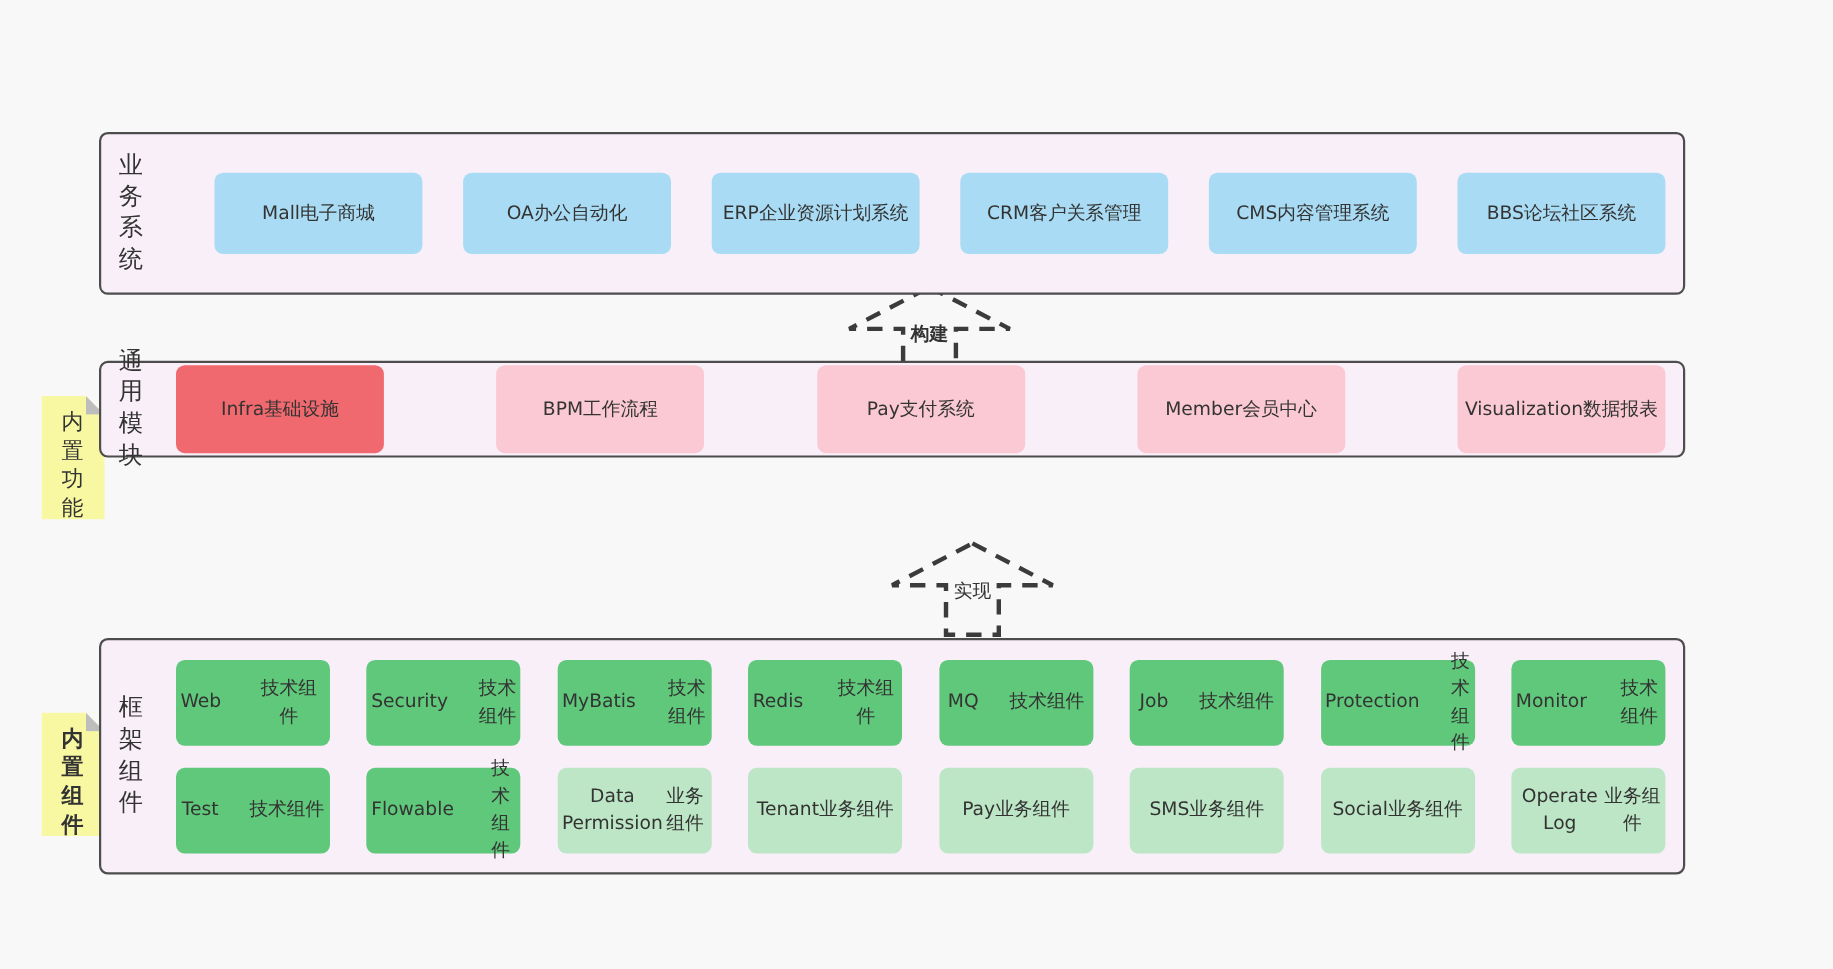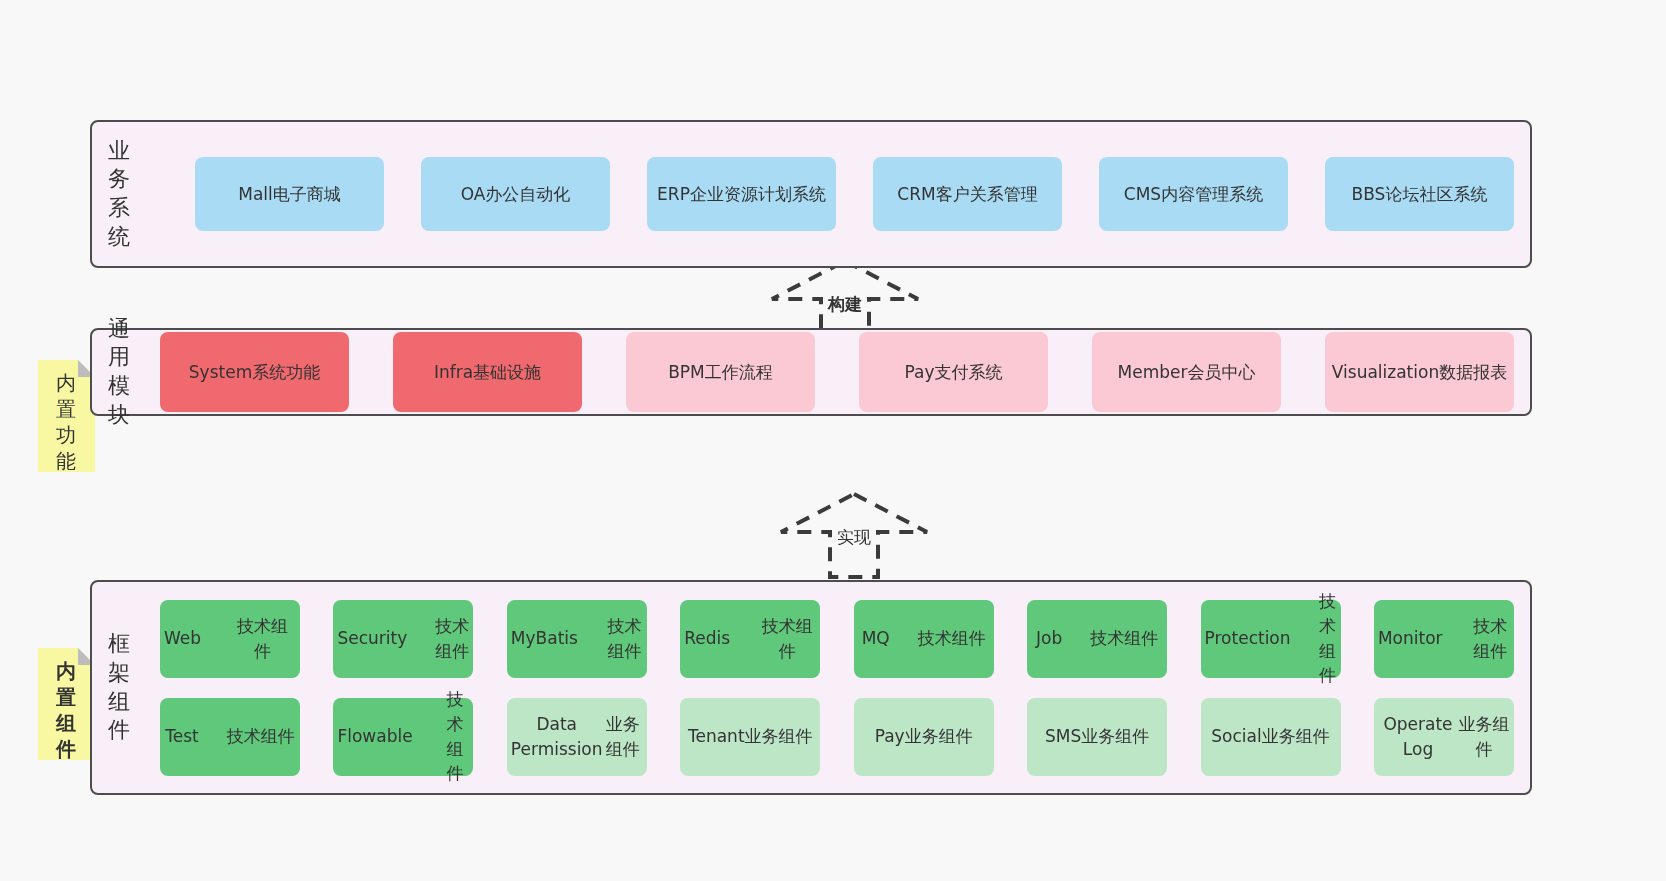--- a/index.html
+++ b/index.html
@@ -69,21 +69,21 @@
     clip-path: polygon(0 0, 100% 0, 100% 100%);
   }
   .sticky::after {
     content:""; position:absolute; top:0; right:0; width:17px; height:17px;
     background: var(--sticky-fold, #bdbdbd);
     clip-path: polygon(0 0, 100% 100%, 0 100%);
   }
 
   .arrow { position:absolute; width:160px; height:92px; z-index:1; }
   .arrow-build     { left:765px; top:256px;font-weight:bold; }
-  .arrow-implement { left:774px; top:489px; }
+  .arrow-implement { left:804px; top:489px; }
   .arrow svg { display:block; }
   .arrow-label {
     position:absolute; left:50%; top:48px; transform:translate(-50%,-50%);
     background: var(--page-bg, #f8f8f8);
     font-size:17px; padding:3px 3px;
     color: var(--text-dark, #333);
     white-space:nowrap;
   }
 </style>
 </head>
@@ -135,24 +135,20 @@
         <div>BBS</div>
         <div>论坛社区系统</div>
       </div>
     </div>
   </div>
 
   <div class="panel panel-modules">
     <div class="panel-label">通用模块</div>
     <div class="boxes">
       <div class="box box-mid red">
-        <div>System</div>
-        <div>系统功能</div>
-      </div>
-      <div class="box box-mid red">
         <div>Infra</div>
         <div>基础设施</div>
       </div>
       <div class="box box-mid pink">
         <div>BPM</div>
         <div>工作流程</div>
       </div>
       <div class="box box-mid pink">
         <div>Pay</div>
         <div>支付系统</div>

